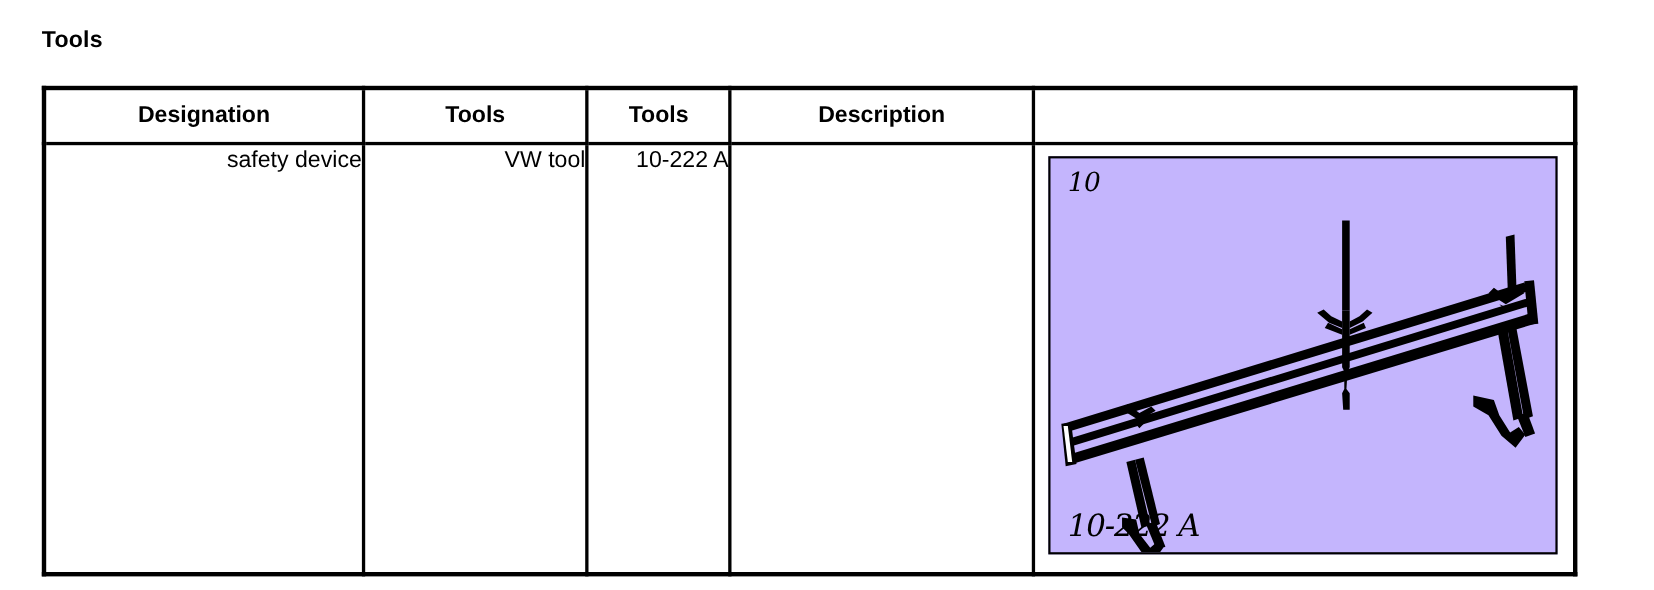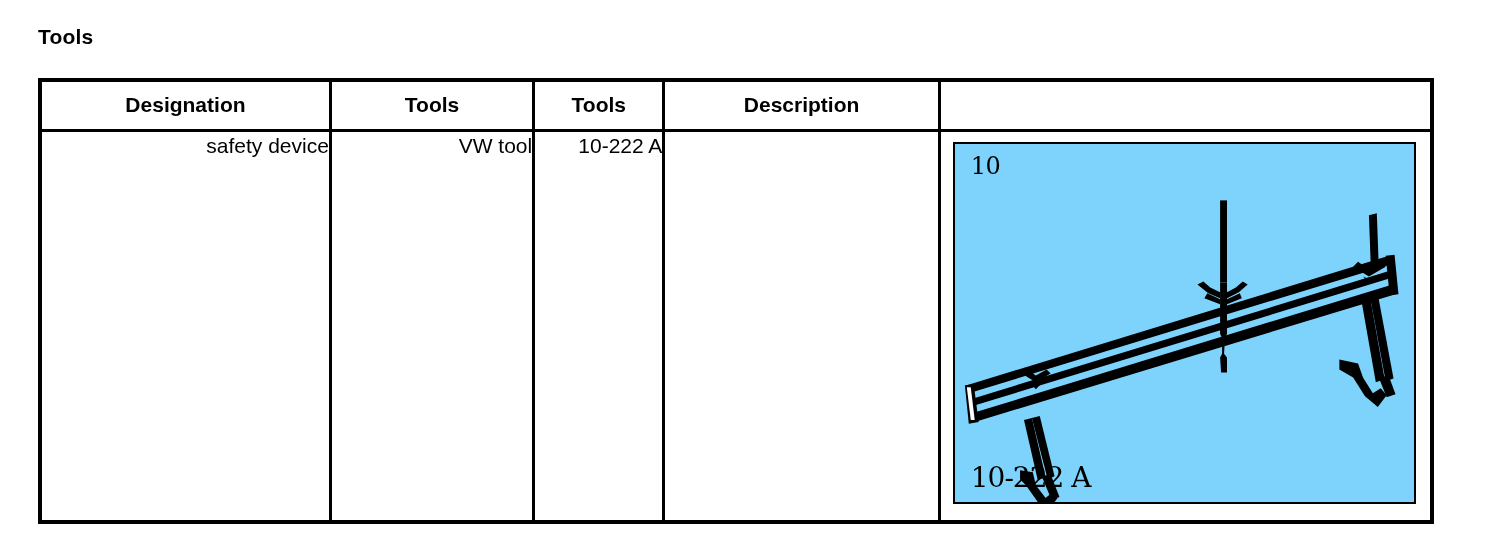--- a/index.html
+++ b/index.html
@@ -102,23 +102,24 @@
   .cell-image {
     padding: 0;
   }
 
   
   .illus-panel {
     position: relative;
     margin: 10px 14px 8px 12px;
     height: 362px;
     border: 2px solid #000;
-    background: #7dd3fc;
+    background: #c4b5fd;
     box-sizing: border-box;
     overflow: hidden;
+    font-style: italic;
   }
   .illus-index {
     position: absolute;
     left: 16px;
     top: 8px;
     font-family: "DejaVu Serif", serif;
     font-size: 24px;
     line-height: 28px;
     letter-spacing: -0.5px;
     font-weight: normal;

